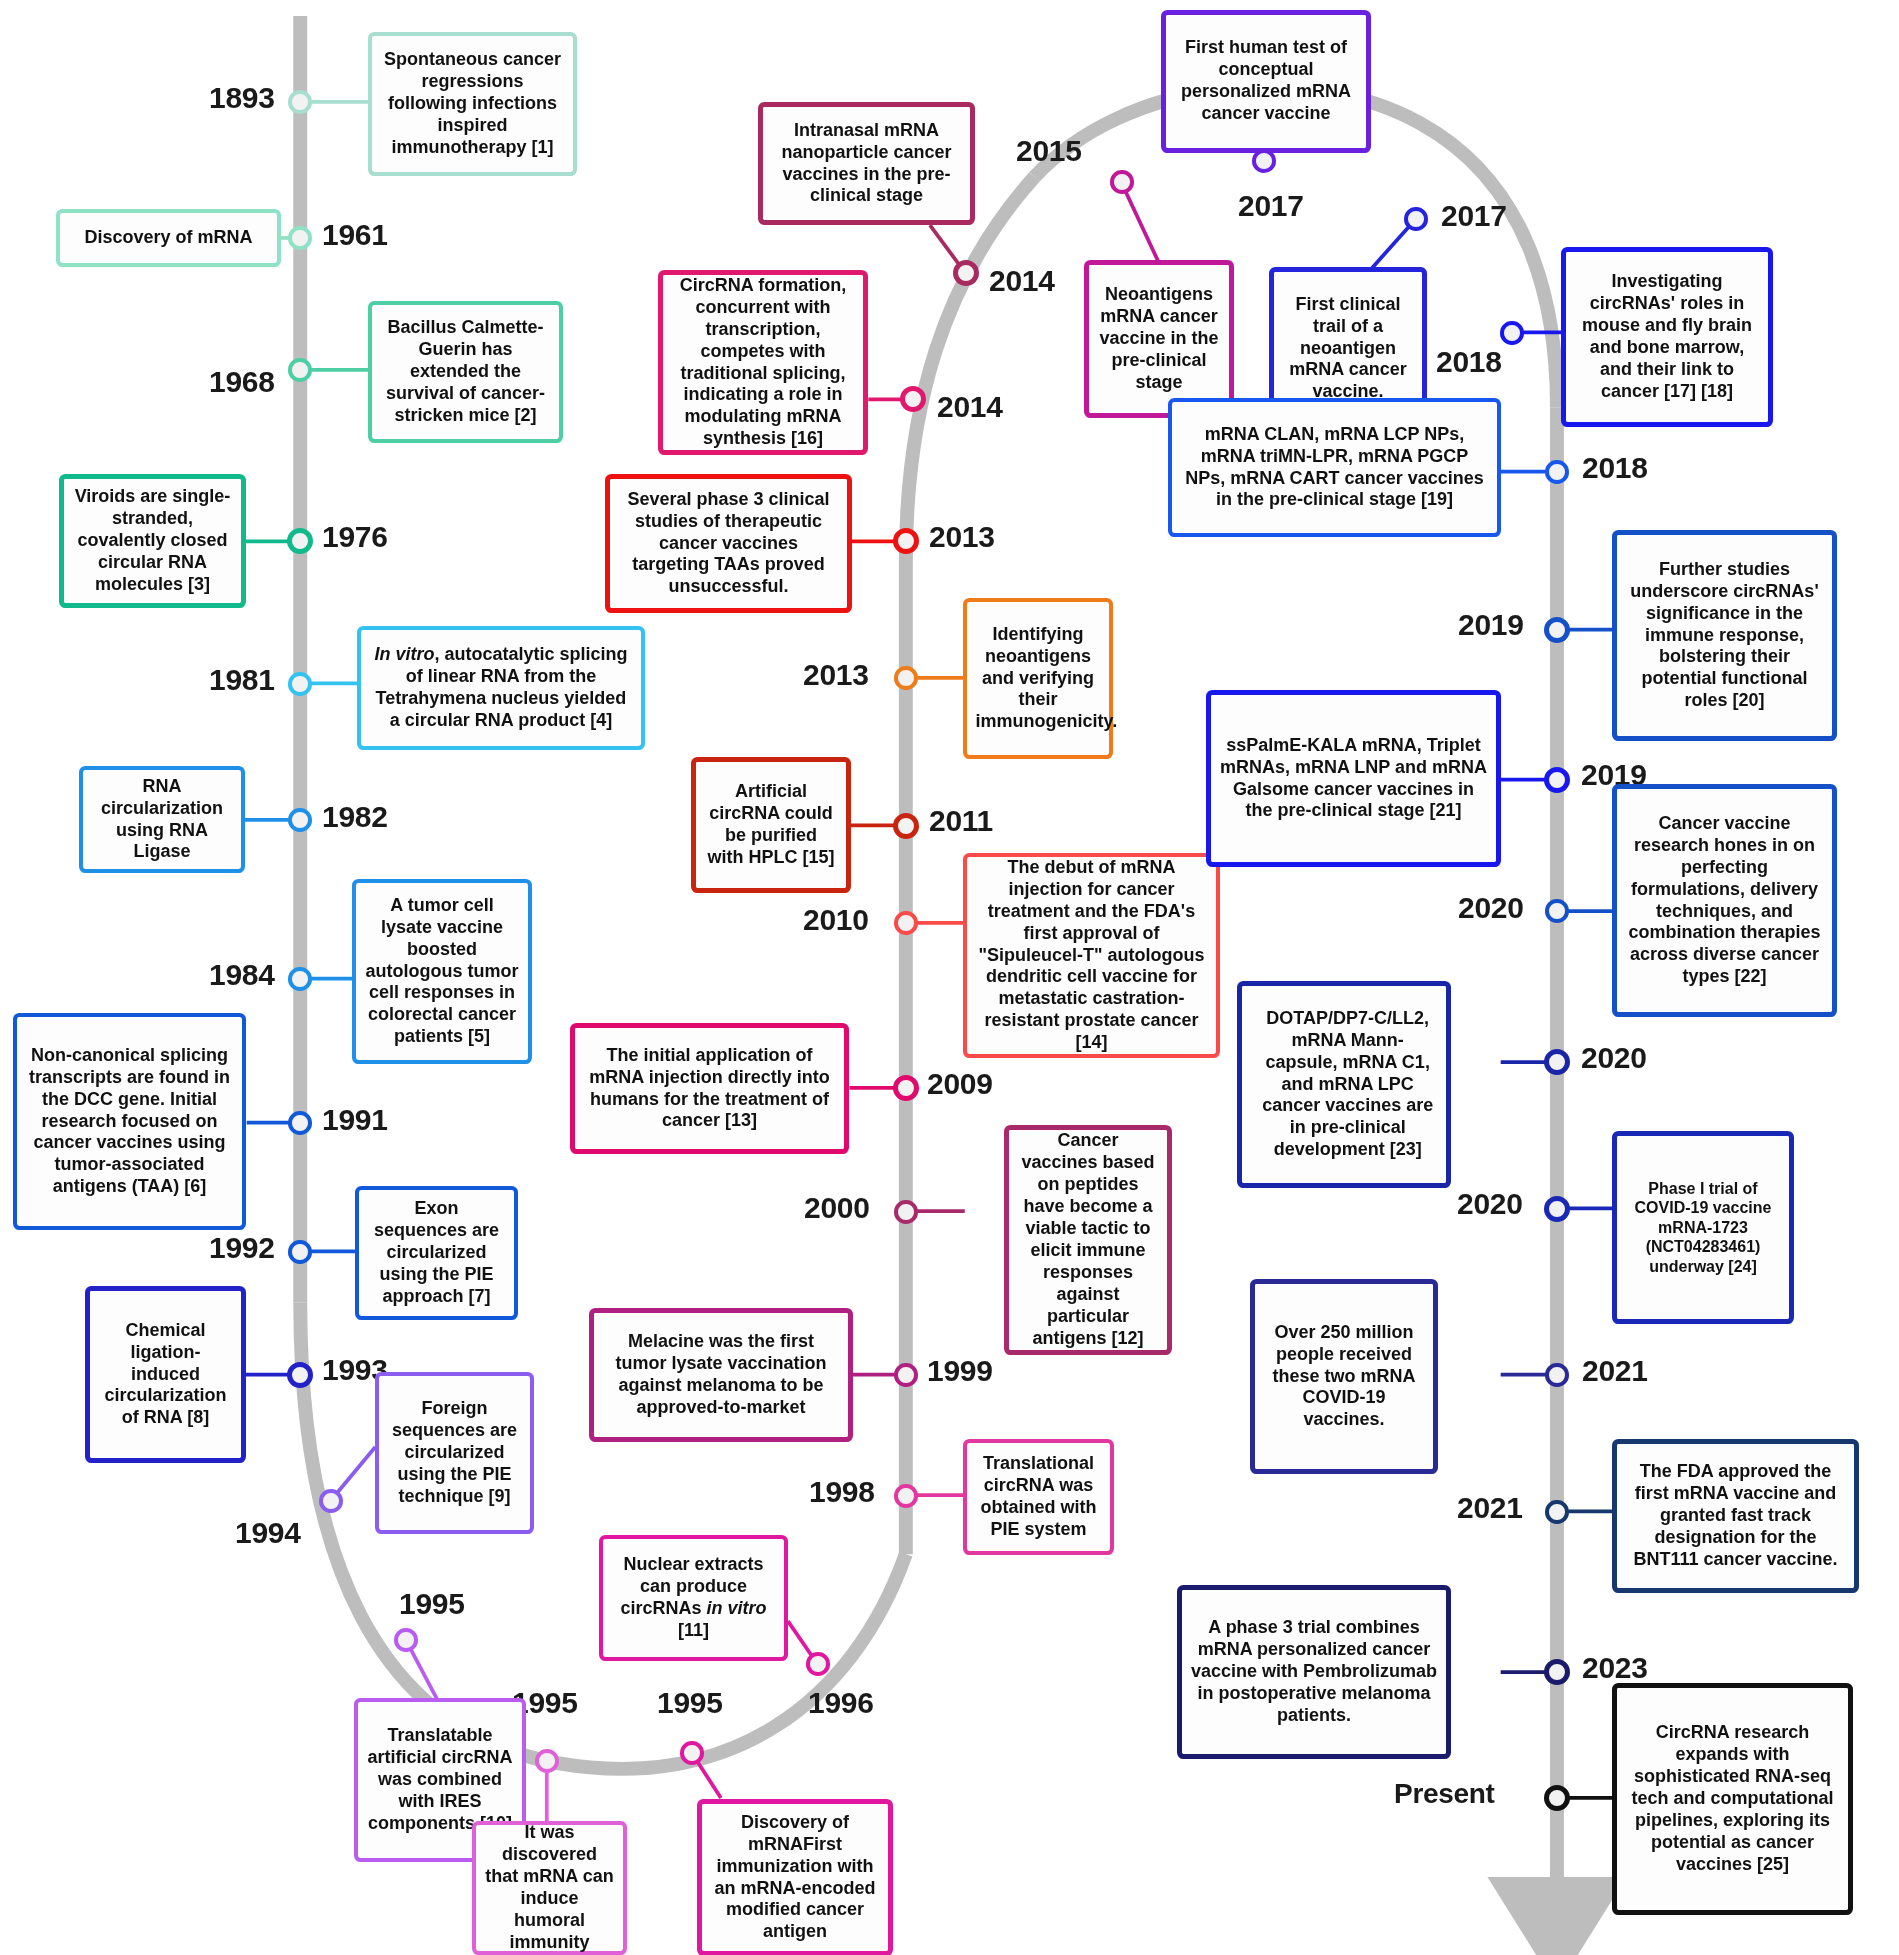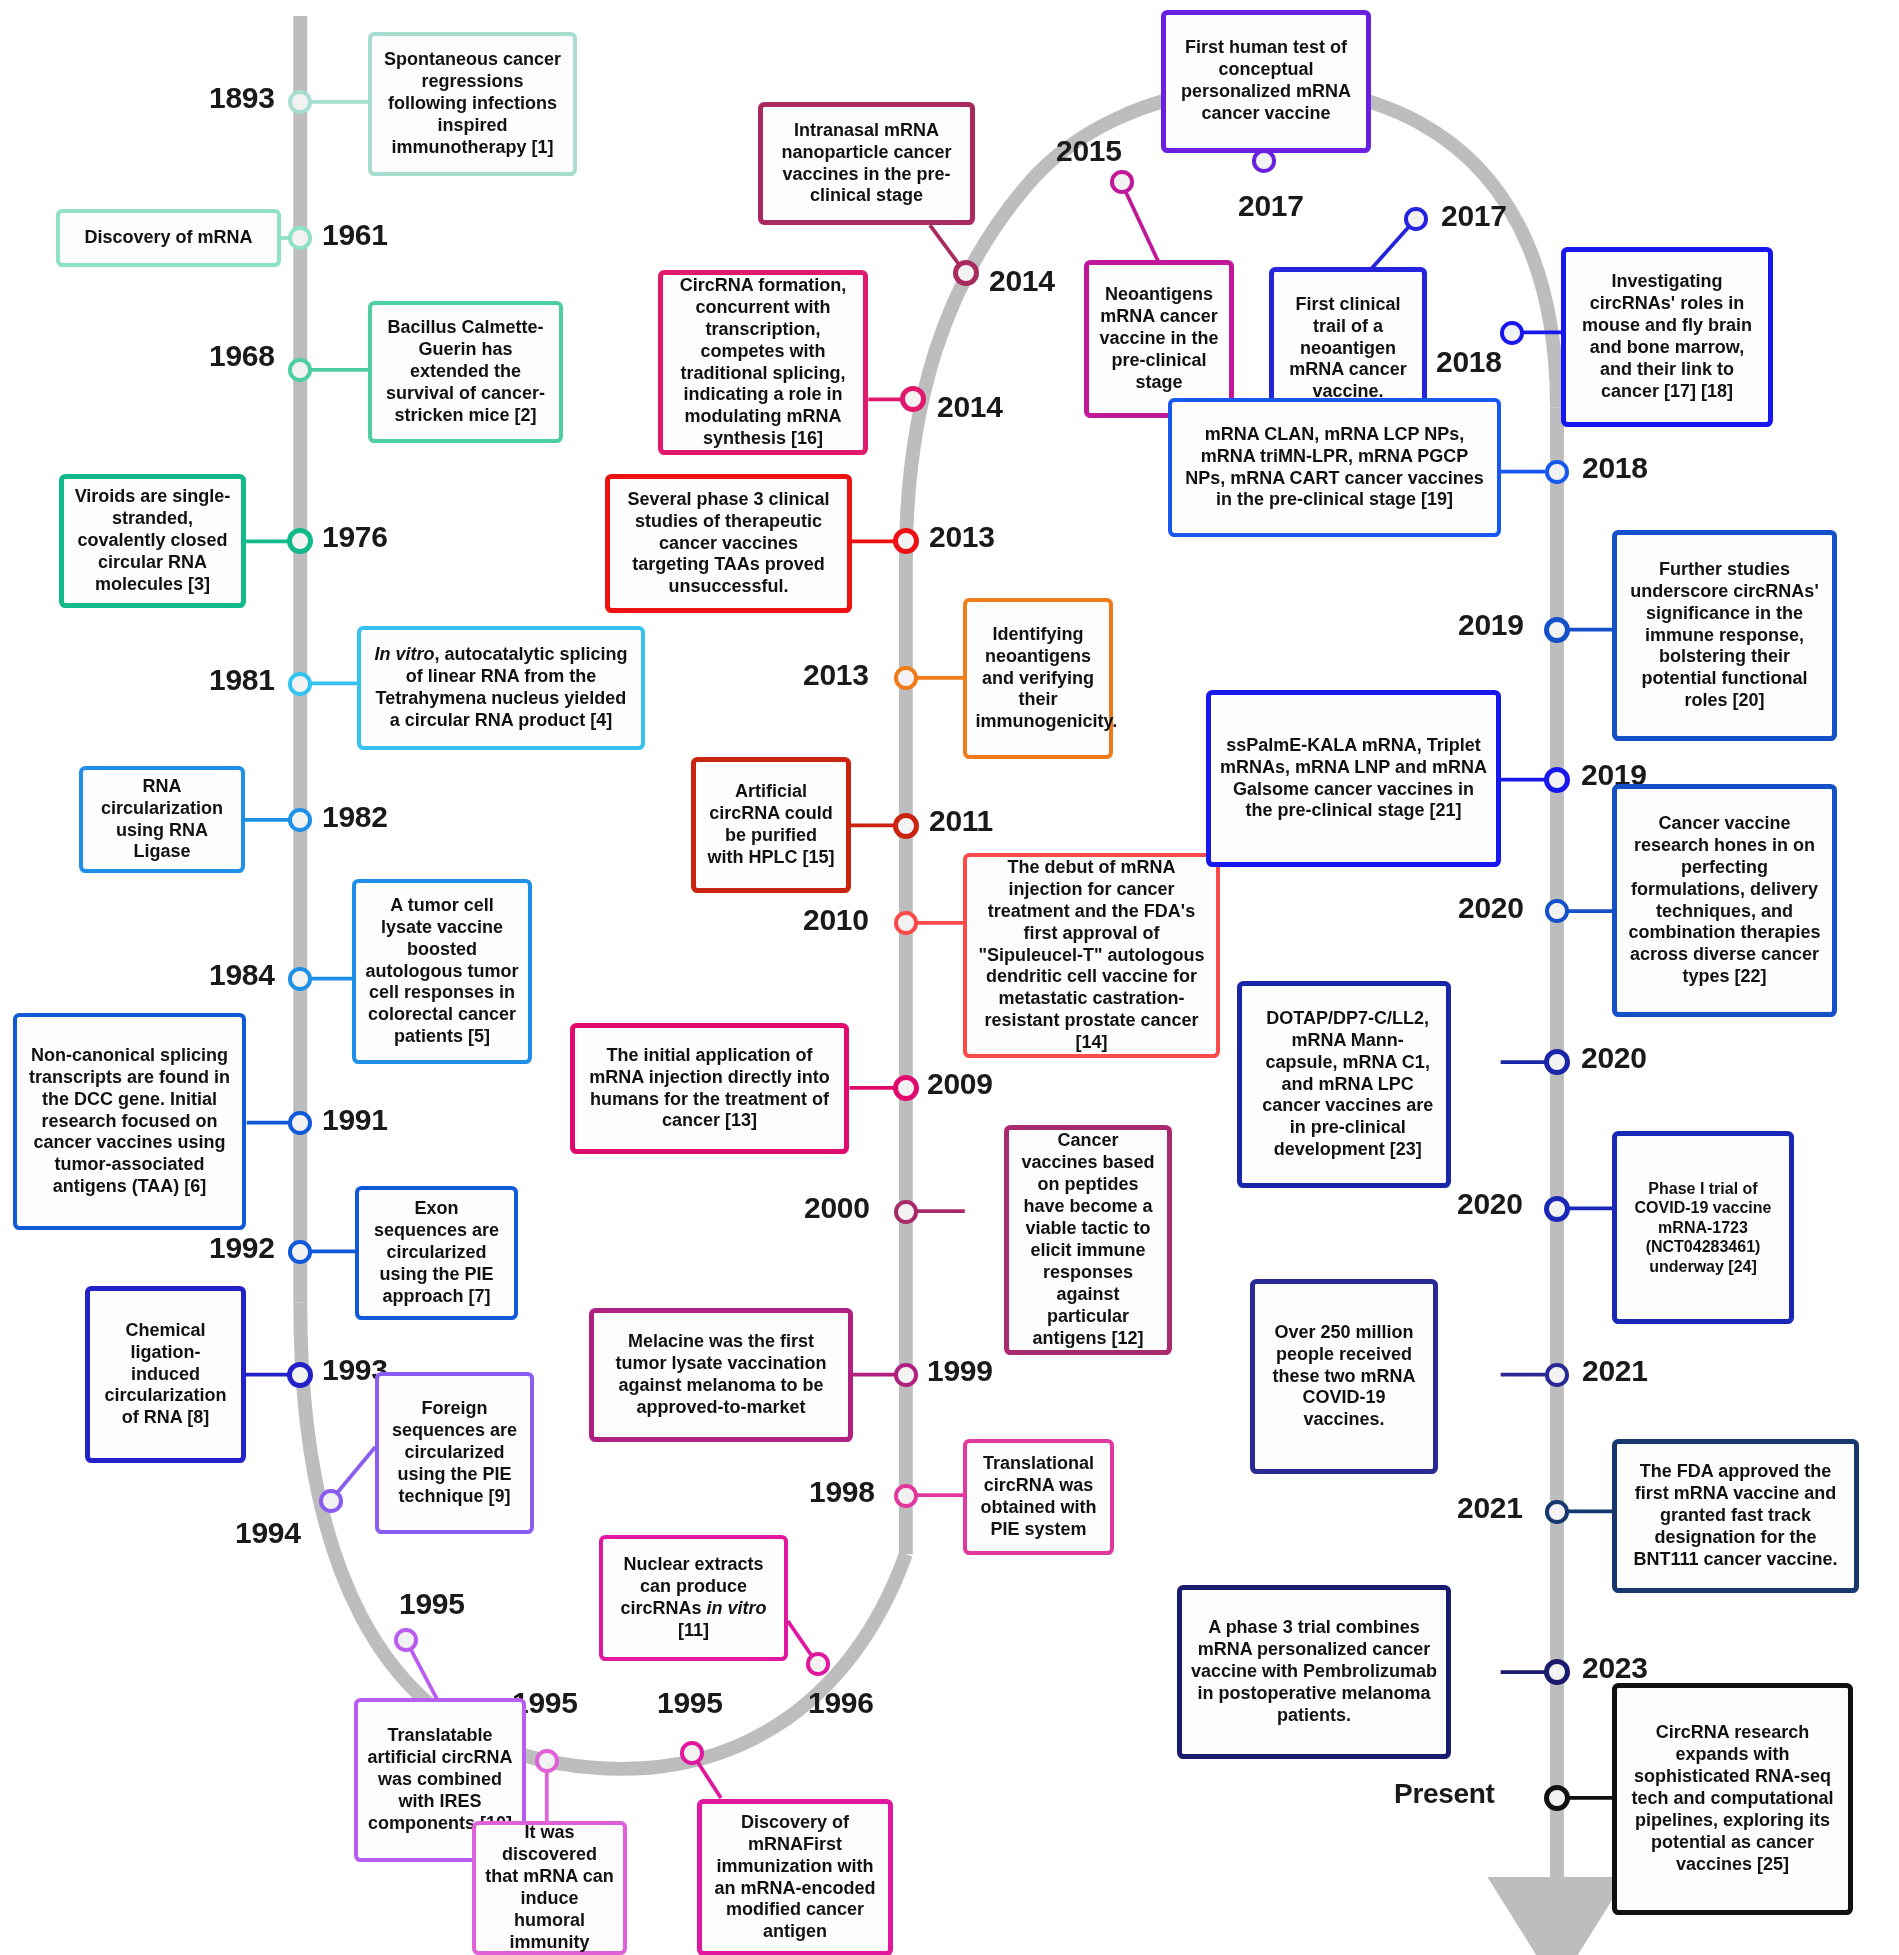--- a/index.html
+++ b/index.html
@@ -118,21 +118,21 @@
   <div class="node" style="left:1545px;top:899px;width:23.6px;height:23.6px;border:4.8px solid #1450c8;"></div>
   <div class="node" style="left:1544px;top:1049px;width:26px;height:26px;border:5.4px solid #1a26a8;"></div>
   <div class="node" style="left:1544px;top:1196px;width:26px;height:26px;border:5.4px solid #1a28b8;"></div>
   <div class="node" style="left:1545px;top:1363px;width:23.6px;height:23.6px;border:4.8px solid #2a2a96;"></div>
   <div class="node" style="left:1545px;top:1500px;width:23.6px;height:23.6px;border:4.8px solid #16386e;"></div>
   <div class="node" style="left:1544px;top:1659px;width:26px;height:26px;border:5.4px solid #1b1b6e;"></div>
   <div class="node" style="left:1544px;top:1785px;width:26px;height:26px;border:5.4px solid #111111;"></div>
 
   <div class="yr" style="left:209px;top:81px;font-size:30px;">1893</div>
   <div class="yr" style="left:322px;top:218px;font-size:30px;">1961</div>
-  <div class="yr" style="left:209px;top:339px;font-size:30px;text-align:right;">1968</div>
+  <div class="yr" style="left:209px;top:365px;font-size:30px;text-align:right;">1968</div>
   <div class="yr" style="left:322px;top:520px;font-size:30px;">1976</div>
   <div class="yr" style="left:209px;top:663px;font-size:30px;">1981</div>
   <div class="yr" style="left:322px;top:800px;font-size:30px;">1982</div>
   <div class="yr" style="left:209px;top:958px;font-size:30px;">1984</div>
   <div class="yr" style="left:322px;top:1103px;font-size:30px;">1991</div>
   <div class="yr" style="left:209px;top:1231px;font-size:30px;">1992</div>
   <div class="yr" style="left:322px;top:1353px;font-size:30px;">1993</div>
   <div class="yr" style="left:235px;top:1516px;font-size:30px;">1994</div>
   <div class="yr" style="left:399px;top:1587px;font-size:30px;">1995</div>
   <div class="yr" style="left:512px;top:1686px;font-size:30px;">1995</div>
@@ -141,21 +141,21 @@
   <div class="yr" style="left:809px;top:1475px;font-size:30px;">1998</div>
   <div class="yr" style="left:927px;top:1354px;font-size:30px;">1999</div>
   <div class="yr" style="left:804px;top:1191px;font-size:30px;">2000</div>
   <div class="yr" style="left:927px;top:1067px;font-size:30px;">2009</div>
   <div class="yr" style="left:803px;top:903px;font-size:30px;">2010</div>
   <div class="yr" style="left:929px;top:804px;font-size:30px;">2011</div>
   <div class="yr" style="left:803px;top:658px;font-size:30px;">2013</div>
   <div class="yr" style="left:929px;top:520px;font-size:30px;">2013</div>
   <div class="yr" style="left:937px;top:390px;font-size:30px;">2014</div>
   <div class="yr" style="left:989px;top:264px;font-size:30px;">2014</div>
-  <div class="yr" style="left:1056px;top:134px;font-size:30px;text-align:center;">2015</div>
+  <div class="yr" style="left:1016px;top:134px;font-size:30px;text-align:center;">2015</div>
   <div class="yr" style="left:1238px;top:189px;font-size:30px;">2017</div>
   <div class="yr" style="left:1441px;top:199px;font-size:30px;">2017</div>
   <div class="yr" style="left:1436px;top:345px;font-size:30px;">2018</div>
   <div class="yr" style="left:1582px;top:451px;font-size:30px;">2018</div>
   <div class="yr" style="left:1458px;top:608px;font-size:30px;">2019</div>
   <div class="yr" style="left:1581px;top:758px;font-size:30px;">2019</div>
   <div class="yr" style="left:1458px;top:891px;font-size:30px;">2020</div>
   <div class="yr" style="left:1581px;top:1041px;font-size:30px;">2020</div>
   <div class="yr" style="left:1457px;top:1187px;font-size:30px;">2020</div>
   <div class="yr" style="left:1582px;top:1354px;font-size:30px;">2021</div>

